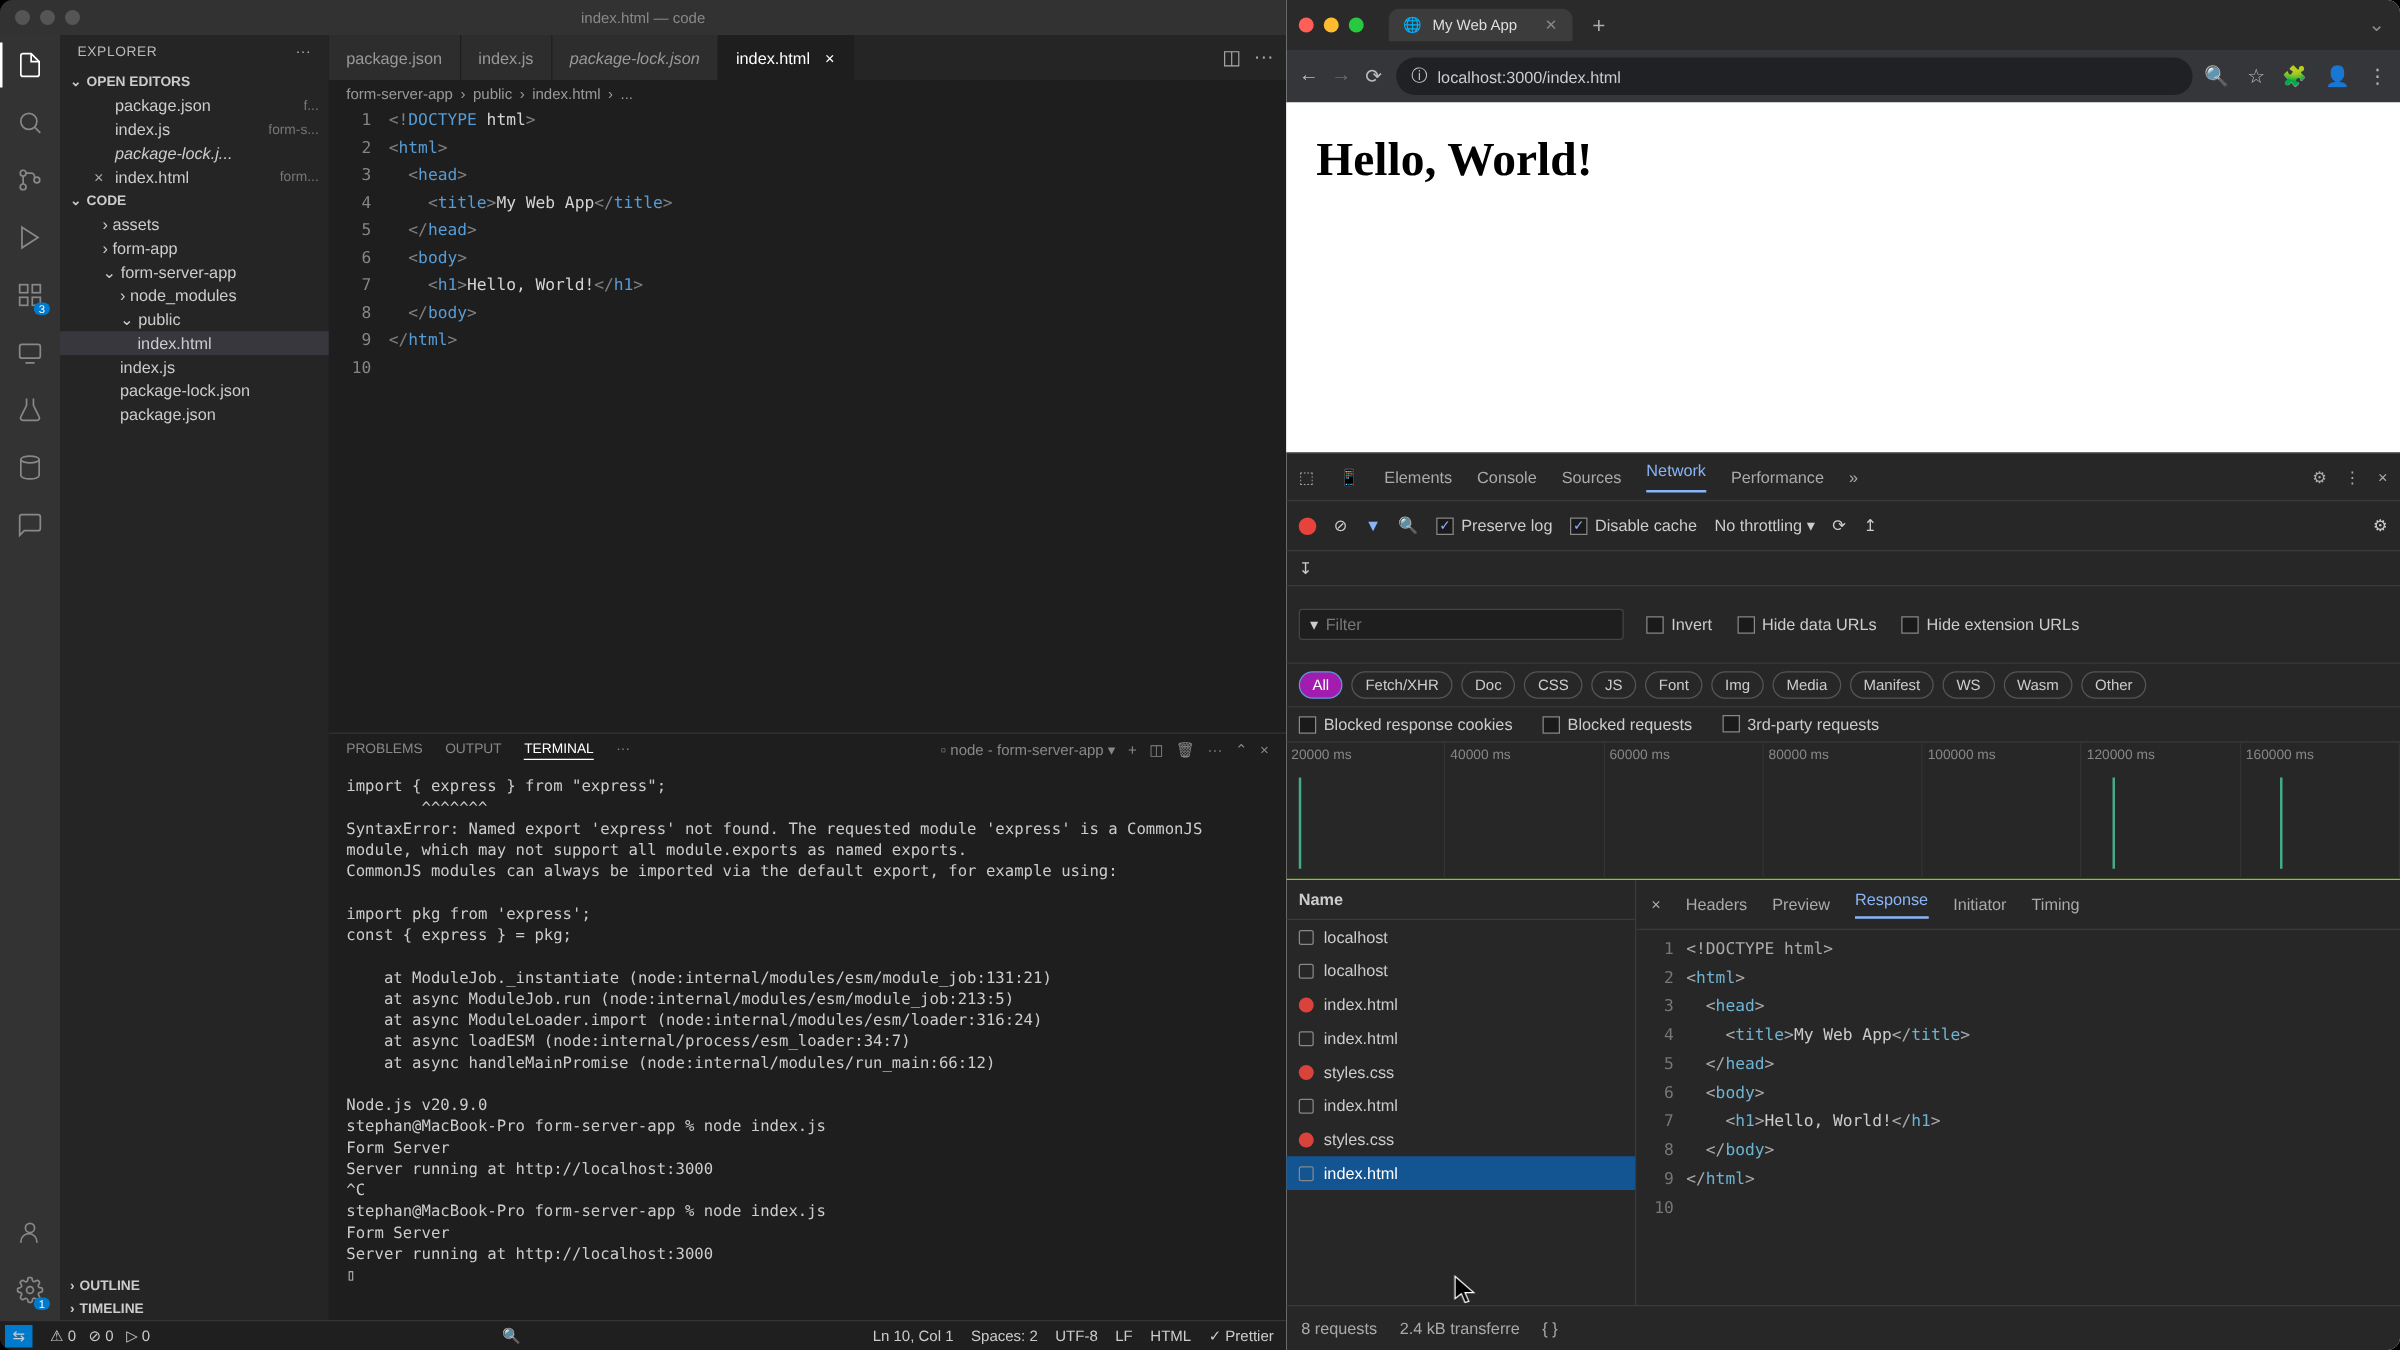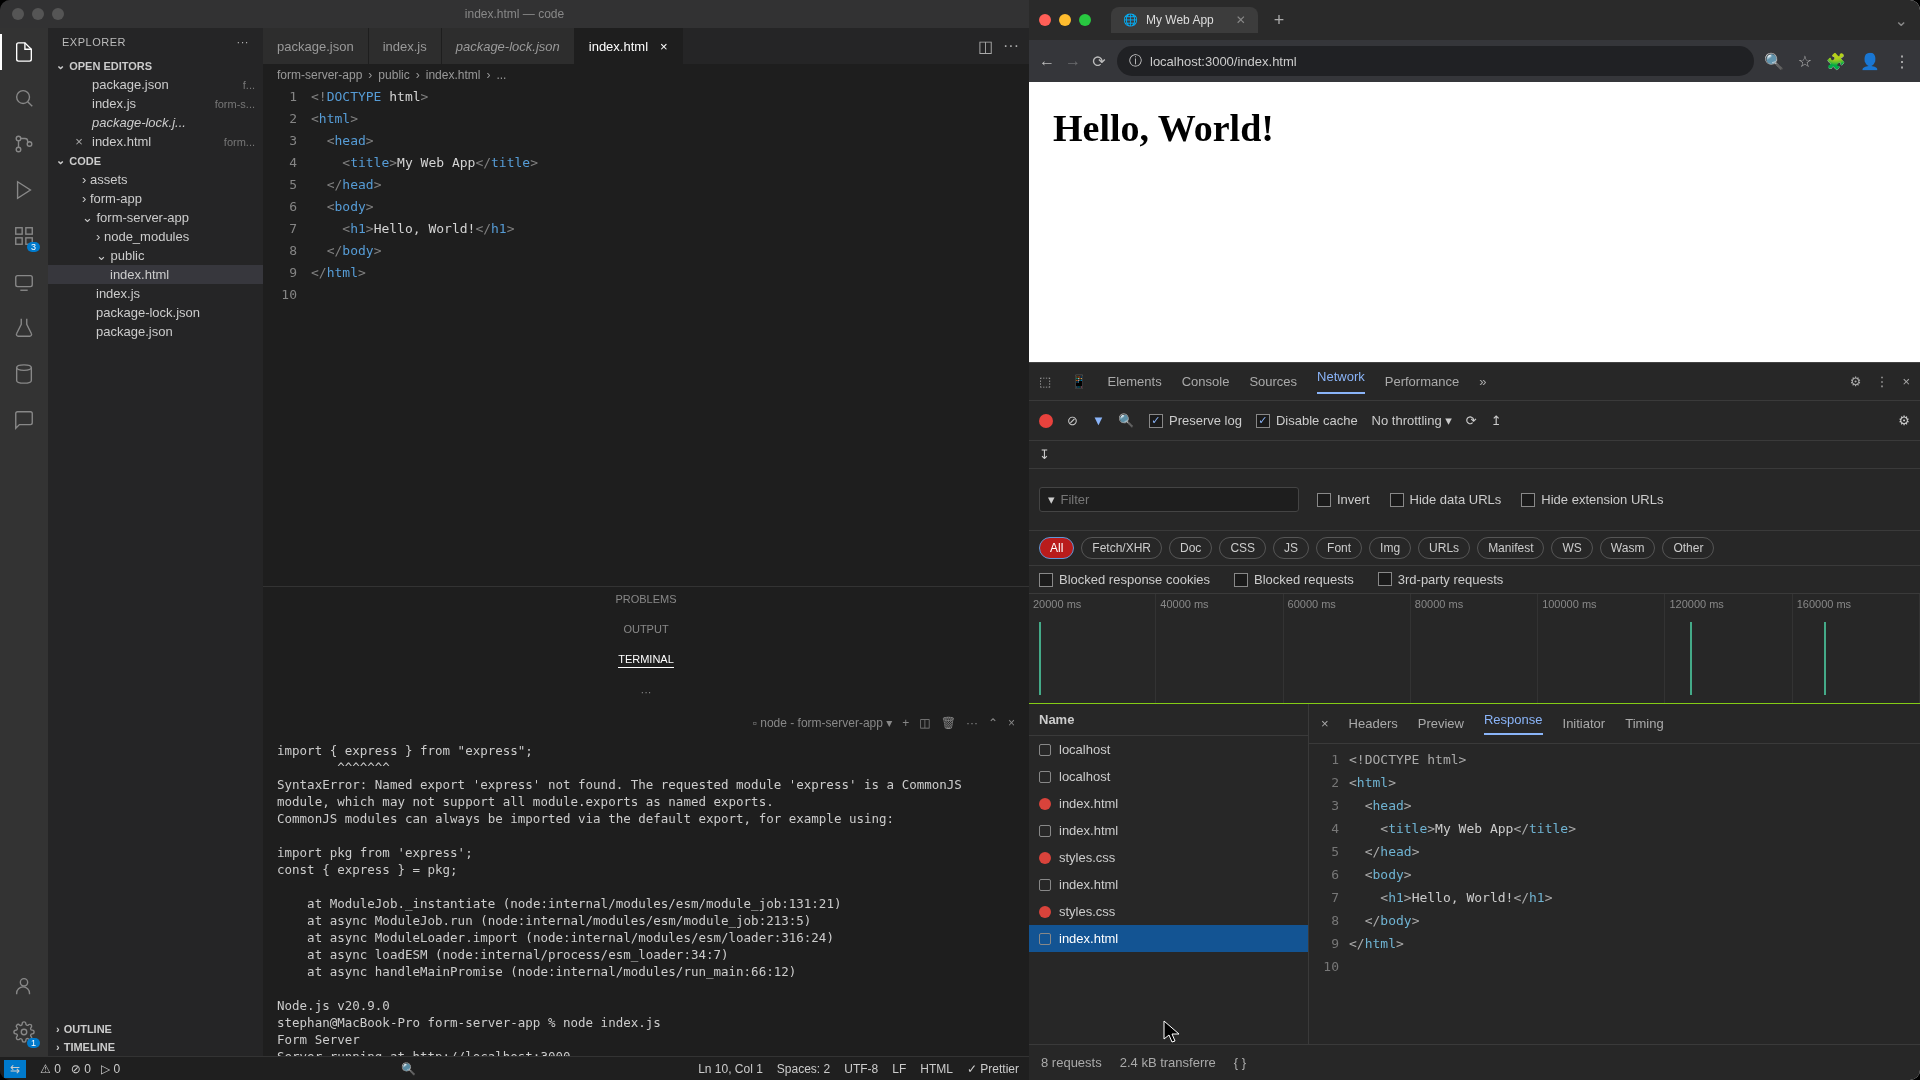--- a/index.html
+++ b/index.html
@@ -34,21 +34,21 @@
 .tab-actions { margin-left: auto; display: flex; align-items: center; gap: 10px; padding: 0 10px; color: #aaa; }
 .breadcrumb { padding: 4px 14px; font-size: 12px; color: #999; display: flex; gap: 6px; align-items: center; }
 .editor { flex: 1; display: flex; font-family: Menlo, Consolas, monospace; font-size: 13px; line-height: 22px; }
 .gutter { width: 48px; text-align: right; color: #858585; padding-right: 14px; }
 .code { flex: 1; color: #d4d4d4; white-space: pre; }
 .tag { color: #569cd6; }
 .brk { color: #808080; }
 .txt { color: #d4d4d4; }
 .doct { color: #569cd6; }
 .panel { height: 470px; border-top: 1px solid #333; display: flex; flex-direction: column; }
-.panel-tabs { display: flex; gap: 18px; padding: 6px 14px; font-size: 11px; color: #888; align-items: center; flex-direction: column; }
+.panel-tabs { display: flex; gap: 18px; padding: 6px 14px; font-size: 11px; color: #888; align-items: flex-start; }
 .panel-tabs span.active { color: #fff; border-bottom: 1px solid #fff; padding-bottom: 2px; }
 .panel-right { margin-left: auto; display: flex; gap: 10px; align-items: center; font-size: 12px; }
 .terminal { flex: 1; padding: 6px 14px; font-family: Menlo, Consolas, monospace; font-size: 12.5px; line-height: 17px; color: #ccc; overflow: hidden; white-space: pre-wrap; }
 .sb-foot { margin-top: auto; }
 .statusbar { height: 24px; background: #1f1f1f; color: #ccc; display: flex; align-items: center; font-size: 12px; padding: 0 10px; gap: 14px; border-top: 1px solid #333; }
 .statusbar .right { margin-left: auto; display: flex; gap: 14px; }
 
 
 .chrome { width: 891px; height: 1080px; background: #fff; display: flex; flex-direction: column; border-radius: 0 10px 10px 0; overflow: hidden; }
 .ch-tabbar { height: 40px; background: #2a2a2a; display: flex; align-items: center; padding-left: 10px; gap: 8px; }
@@ -68,21 +68,21 @@
 .dt-tb-right { margin-left: auto; display: flex; gap: 14px; }
 .dt-row2 { height: 40px; display: flex; align-items: center; padding: 0 10px; gap: 14px; border-bottom: 1px solid #3a3a3a; }
 .rec { width: 14px; height: 14px; border-radius: 50%; background: #e8423d; }
 .cb { width: 14px; height: 14px; border: 1px solid #888; display: inline-flex; align-items: center; justify-content: center; font-size: 11px; color: #8ab4f8; background: #1a1a1a; }
 .cb.checked::after { content: "✓"; }
 .dt-row3 { height: 62px; border-bottom: 1px solid #3a3a3a; padding: 0 10px; display: flex; align-items: center; }
 .dt-filter { background: #1e1e1e; border: 1px solid #444; border-radius: 3px; padding: 4px 8px; width: 260px; display: flex; align-items: center; gap: 6px; }
 .filter-cbs { display: flex; gap: 20px; margin-left: 18px; align-items: center; }
 .dt-row4 { padding: 6px 10px; border-bottom: 1px solid #3a3a3a; display: flex; gap: 7px; flex-wrap: wrap; }
 .chip { padding: 3px 10px; border-radius: 12px; border: 1px solid #555; font-size: 12px; cursor: pointer; }
-.chip.active { background: #b91c1c; color: #fff; border-color: #5f97d8; }
+.chip.active { background: #a21caf; color: #fff; border-color: #5f97d8; }
 .dt-row5 { padding: 6px 10px; border-bottom: 1px solid #3a3a3a; display: flex; gap: 24px; }
 .timeline { height: 110px; border-bottom: 1px solid #84cc16; display: flex; font-size: 11px; color: #888; overflow: hidden; }
 .tl-col { flex: 1; border-right: 1px solid #333; padding: 4px; position: relative; }
 .tl-mark { position: absolute; top: 28px; bottom: 8px; width: 2px; background: #4a8; }
 .dt-content { flex: 1; display: flex; min-height: 0; }
 .req-list { width: 280px; border-right: 1px solid #3a3a3a; display: flex; flex-direction: column; }
 .req-head { padding: 8px 10px; border-bottom: 1px solid #3a3a3a; font-weight: 600; }
 .req-item { padding: 6px 10px; display: flex; align-items: center; gap: 8px; cursor: pointer; }
 .req-item.sel { background: #135493; color: #fff; }
 .st-ok { width: 12px; height: 12px; border: 1px solid #888; border-radius: 2px; display: inline-block; }
@@ -446,21 +446,21 @@
         </div>
     </div>
     <div class="dt-row4" id="type-chips">
         <span class="chip active">All</span>
         <span class="chip">Fetch/XHR</span>
         <span class="chip">Doc</span>
         <span class="chip">CSS</span>
         <span class="chip">JS</span>
         <span class="chip">Font</span>
         <span class="chip">Img</span>
-        <span class="chip">URLs</span>
+        <span class="chip">Media</span>
         <span class="chip">Manifest</span>
         <span class="chip">WS</span>
         <span class="chip">Wasm</span>
         <span class="chip">Other</span>
       </div>
     <div class="dt-row5" id="block-cbs">
         <label style="display:flex;gap:6px;align-items:center"><span class="cb"></span>Blocked response cookies</label>
         <label style="display:flex;gap:6px;align-items:center"><span class="cb"></span>Blocked requests</label>
         <label style="display:flex;gap:6px;align-items:flex-start"><span class="cb"></span>3rd-party requests</label>
       </div>

